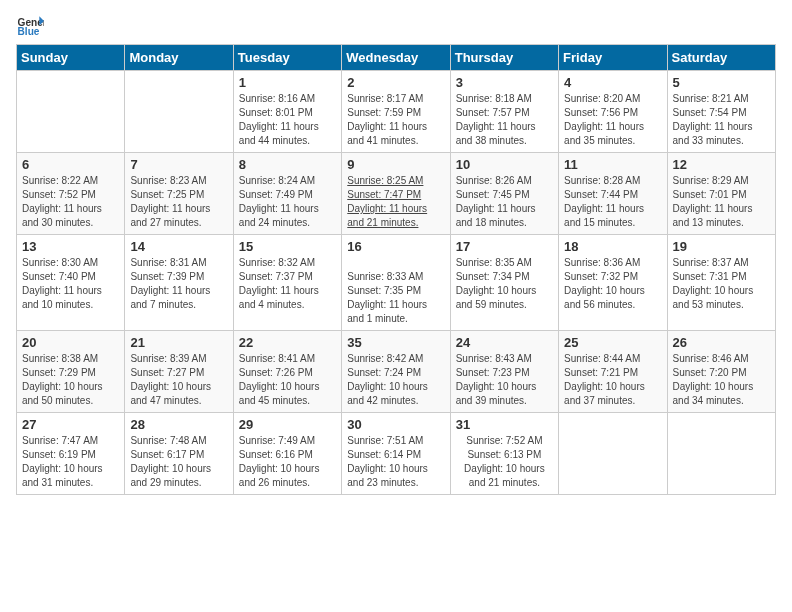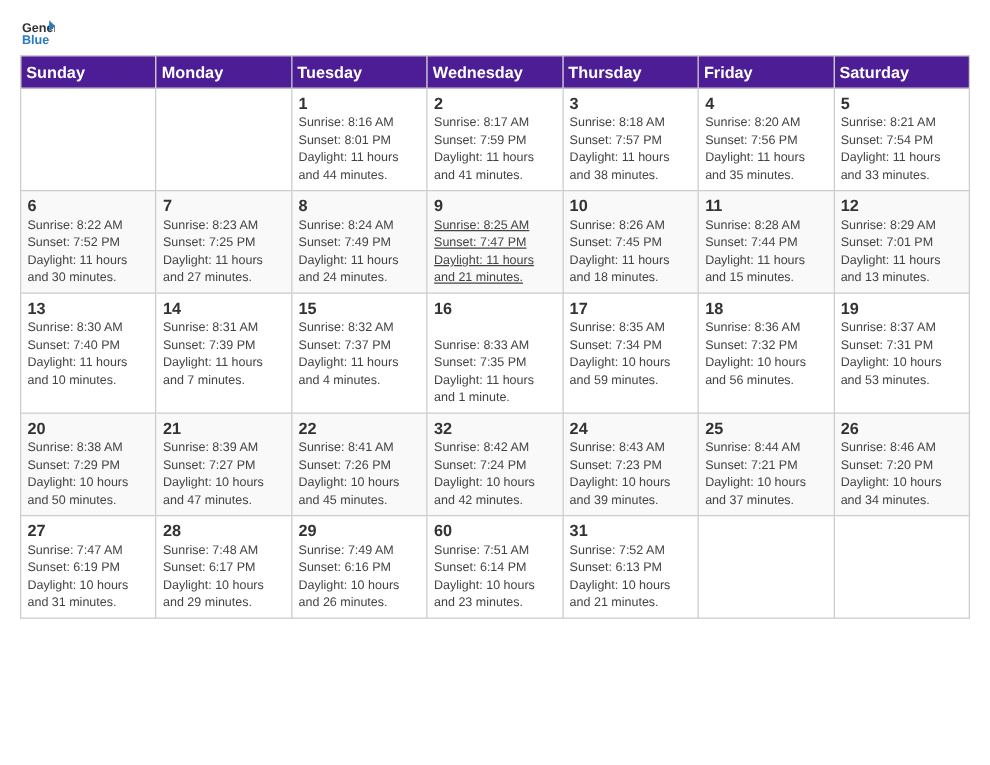--- a/index.html
+++ b/index.html
@@ -92,21 +92,21 @@
     .empty-cell {
       background: #fff;
     }
     tr:nth-child(even) td {
       background: #f9f9f9;
     }
     tr:nth-child(odd) td {
       background: #fff;
     }
     .calendar thead tr th {
-      background: #4c1d95;
+      background: #0369a1;
     }
   </style>
 </head>
 <body>
 
 <div class="page">
   <div class="header">
     <div class="logo">
       <svg class="logo-icon" viewBox="0 0 36 36">
         <text x="2" y="20" font-size="13" font-weight="bold" fill="#333">General</text>
@@ -272,21 +272,21 @@
 Sunset: 7:27 PM
 Daylight: 10 hours and 47 minutes.</div>
           </td>
           <td>
             <span class="day-number">22</span>
             <div class="cell-info" style="white-space: pre-line;">Sunrise: 8:41 AM
 Sunset: 7:26 PM
 Daylight: 10 hours and 45 minutes.</div>
           </td>
           <td>
-            <span class="day-number">32</span>
+            <span class="day-number">35</span>
             <div class="cell-info" style="white-space: pre-line;">Sunrise: 8:42 AM
 Sunset: 7:24 PM
 Daylight: 10 hours and 42 minutes.</div>
           </td>
           <td>
             <span class="day-number">24</span>
             <div class="cell-info" style="white-space: pre-line;">Sunrise: 8:43 AM
 Sunset: 7:23 PM
 Daylight: 10 hours and 39 minutes.</div>
           </td>
@@ -316,28 +316,28 @@
 Sunset: 6:17 PM
 Daylight: 10 hours and 29 minutes.</div>
           </td>
           <td>
             <span class="day-number">29</span>
             <div class="cell-info" style="white-space: pre-line;">Sunrise: 7:49 AM
 Sunset: 6:16 PM
 Daylight: 10 hours and 26 minutes.</div>
           </td>
           <td>
-            <span class="day-number">60</span>
+            <span class="day-number">30</span>
             <div class="cell-info" style="white-space: pre-line;">Sunrise: 7:51 AM
 Sunset: 6:14 PM
 Daylight: 10 hours and 23 minutes.</div>
           </td>
           <td>
             <span class="day-number">31</span>
-            <div class="cell-info" style="white-space: pre-line;">Sunrise: 7:52 AM
+            <div class="cell-info" style="white-space: pre-line; text-align: center;">Sunrise: 7:52 AM
 Sunset: 6:13 PM
 Daylight: 10 hours and 21 minutes.</div>
           </td>
           <td class="empty-cell"></td>
           <td class="empty-cell"></td>
         </tr>
       </tbody>
   </table>
 </div>
 

